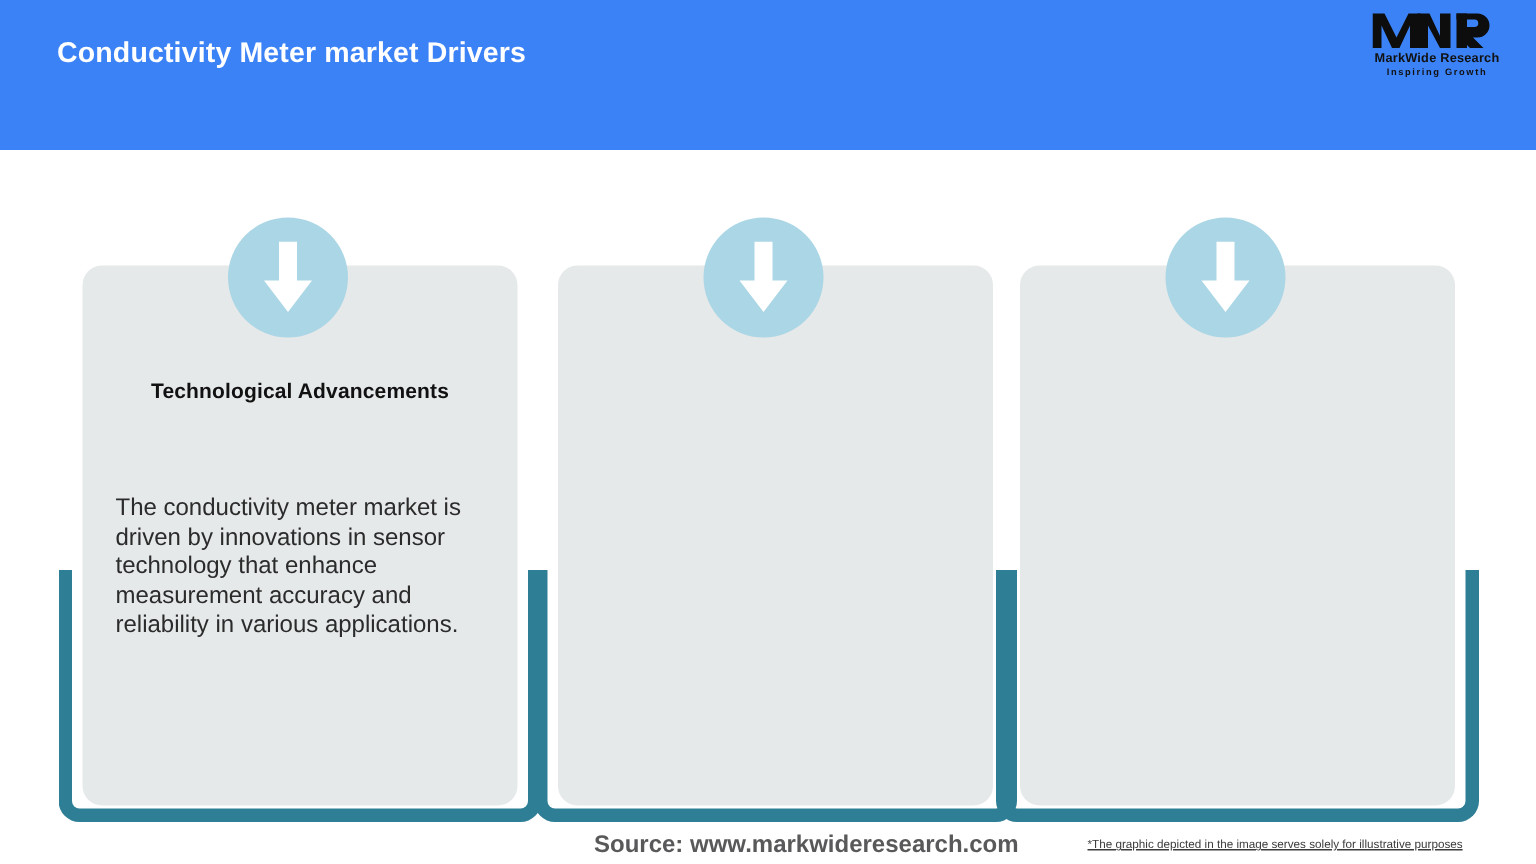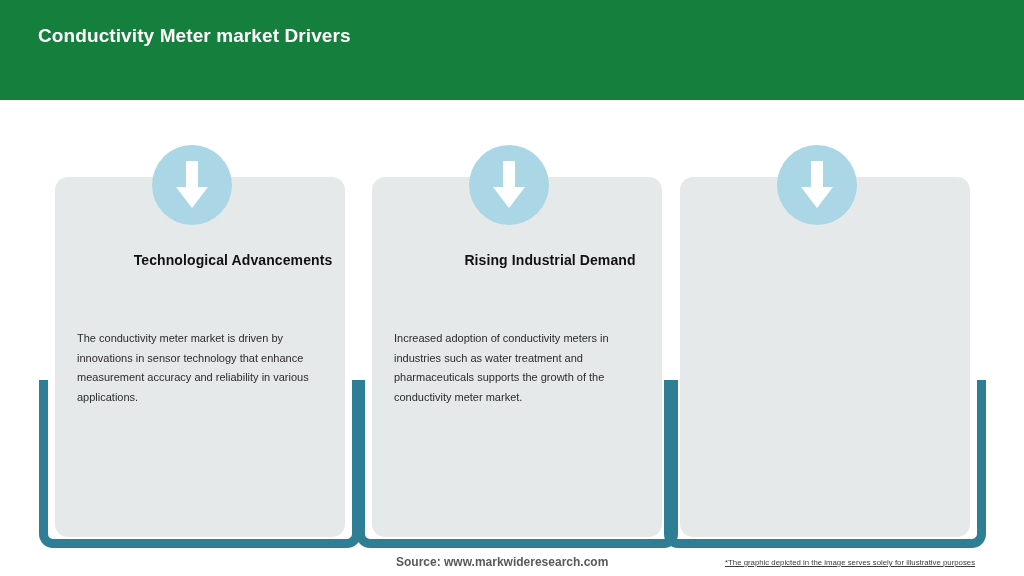--- a/index.html
+++ b/index.html
@@ -15,21 +15,21 @@
     position: relative;
   }
 
   
   .header {
     position: absolute;
     left: 0;
     top: 0;
     width: 1024px;
     height: 100px;
-    background: #15803d;
+    background: #3b82f6;
   }
   .header-title {
     position: absolute;
     left: 38px;
     top: 25px;
     font-size: 19px;
     font-weight: bold;
     color: #ffffff;
     letter-spacing: 0.1px;
     white-space: nowrap;
@@ -131,59 +131,72 @@
   .card-title {
     position: absolute;
     left: 0;
     top: 152px;
     width: 290px;
     text-align: center;
     font-size: 14px;
     font-weight: bold;
     color: #111111;
     letter-spacing: 0.1px;
-    padding-left: 33px;
   }
   .card-body {
     position: absolute;
     left: 22px;
     top: 229px;
     width: 252px;
-    font-size: 11px;
+    font-size: 16px;
     line-height: 19.5px;
     color: #2b2b2b;
     text-align: left;
   }
 
   
   .source-note {
     position: absolute;
     left: 396px;
     top: 555px;
-    font-size: 12px;
+    font-size: 16px;
     font-weight: bold;
     color: #59595b;
     white-space: nowrap;
   }
   .disclaimer {
     position: absolute;
     left: 725px;
     top: 558px;
     font-size: 7.8px;
     color: #3b3b3b;
     white-space: nowrap;
     text-decoration: underline;
   }
 </style>
 </head>
 <body>
 
 <div class="header">
   <div class="header-title">Conductivity Meter market Drivers</div>
 
+  <div class="logo">
+    <span class="logo-mark">
+      <svg width="86" height="26" viewBox="0 0 86 26" aria-hidden="true">
+        <g fill="#0d0d0d">
+          <polygon points="0,25 0,2 8,2 16,18 24,2 32,2 32,25 25,25 25,10 18,25 13,25 6,10 6,25"></polygon>
+          <polygon points="30,2 38,2 45,17 45,2 52,2 52,25 45,25 37,10 37,25 30,25"></polygon>
+          <path d="M56,2 h14 a8,8 0 0 1 0,16 h-3 l7,7 h-9 l-7,-7 V11 h10 a2.5,2.5 0 0 0 0,-5 h-12 z"></path>
+          <rect x="56" y="2" width="7" height="23"></rect>
+        </g>
+      </svg>
+    </span>
+    <span class="logo-name">MarkWide Research</span>
+    <span class="logo-tag">Inspiring Growth</span>
+  </div>
 </div>
 
 <div class="cards">
 
   <div class="card-slot s1">
     <div class="bracket"></div>
     <div class="panel"></div>
     <div class="icon-circle">
       <svg width="34" height="48" viewBox="0 0 34 48" aria-hidden="true">
         <polygon points="11,0 23,0 23,26 33,26 17,47 1,26 11,26" fill="#ffffff"></polygon>
@@ -194,22 +207,20 @@
   </div>
 
   <div class="card-slot s2">
     <div class="bracket"></div>
     <div class="panel"></div>
     <div class="icon-circle">
       <svg width="34" height="48" viewBox="0 0 34 48" aria-hidden="true">
         <polygon points="11,0 23,0 23,26 33,26 17,47 1,26 11,26" fill="#ffffff"></polygon>
       </svg>
     </div>
-    <div class="card-title">Rising Industrial Demand</div>
-    <div class="card-body">Increased adoption of conductivity meters in industries such as water treatment and pharmaceuticals supports the growth of the conductivity meter market.</div>
   </div>
 
   <div class="card-slot s3">
     <div class="bracket"></div>
     <div class="panel"></div>
     <div class="icon-circle">
       <svg width="34" height="48" viewBox="0 0 34 48" aria-hidden="true">
         <polygon points="11,0 23,0 23,26 33,26 17,47 1,26 11,26" fill="#ffffff"></polygon>
       </svg>
     </div>

